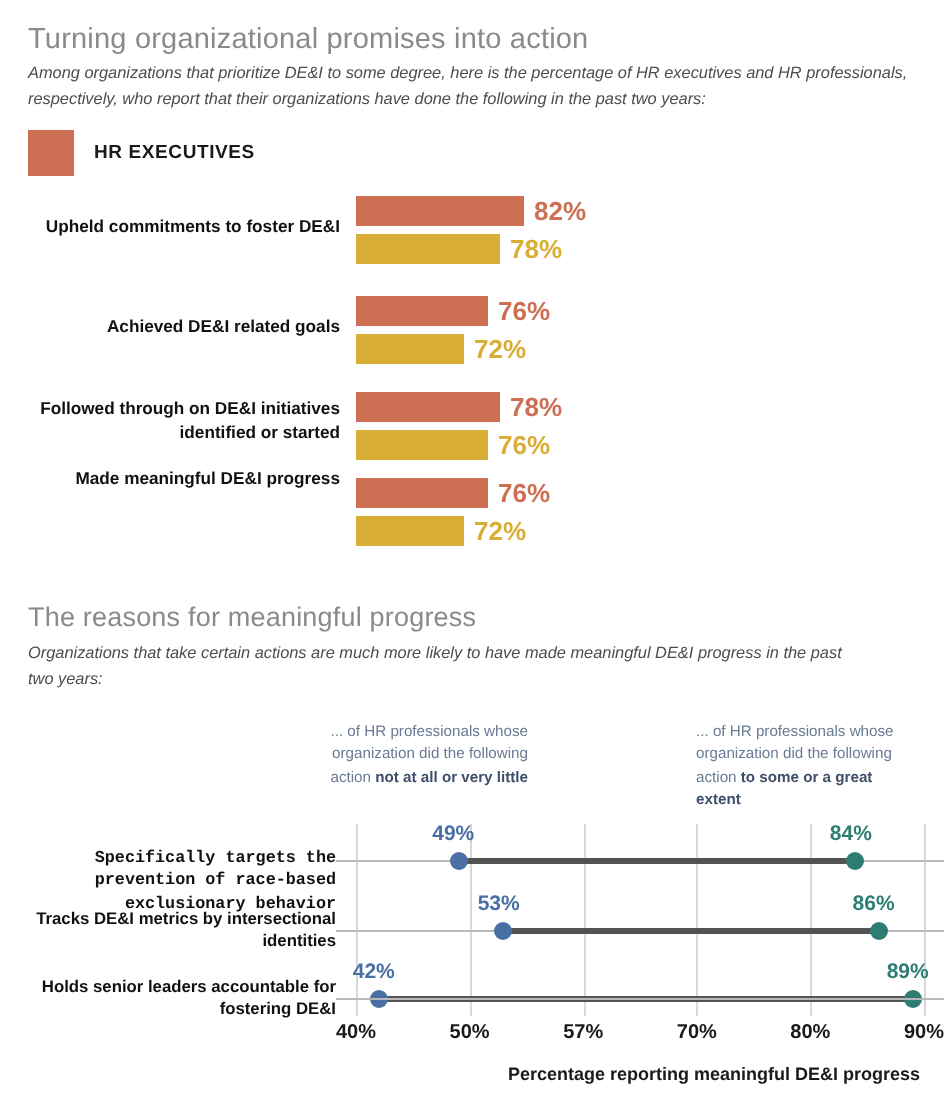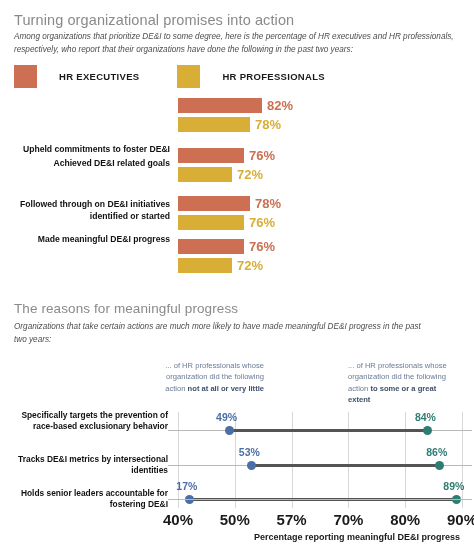--- a/index.html
+++ b/index.html
@@ -47,21 +47,20 @@
     position: absolute;
     left: 14px;
     top: 65px;
     display: flex;
     align-items: center;
   }
   .legend-item {
     display: flex;
     align-items: center;
     margin-right: 38px;
-    gap: 12px;
   }
   .legend-swatch {
     width: 23px;
     height: 23px;
     margin-right: 10px;
   }
   .legend-label {
     font-size: 9.5px;
     font-weight: bold;
     color: #1a1a1a;
@@ -191,21 +190,21 @@
     border-radius: 50%;
   }
   .dp-val {
     position: absolute;
     font-size: 10.5px;
     font-weight: bold;
     white-space: nowrap;
   }
   .xtick {
     position: absolute;
-    font-size: 15px;
+    font-size: 10px;
     font-weight: bold;
     color: #1a1a1a;
     transform: translateX(-50%);
     white-space: nowrap;
   }
   .xaxis-title {
     position: absolute;
     width: 474px;
     text-align: right;
     font-size: 9px;
@@ -224,28 +223,24 @@
 <div class="section1">
 
   <div class="sec-title">Turning organizational promises into action</div>
   <div class="sec-sub">Among organizations that prioritize DE&amp;I to some degree, here is the percentage of HR executives and HR professionals, respectively, who report that their organizations have done the following in the past two years:</div>
 
   <div class="legend">
     <div class="legend-item">
       <span class="legend-swatch" id="sw0" style="background: rgb(204, 111, 82);"></span>
       <span class="legend-label">HR EXECUTIVES</span>
     </div>
-    <div class="legend-item">
-      <span class="legend-swatch" id="sw1" style="background: rgb(217, 174, 54);"></span>
-      <span class="legend-label">HR PROFESSIONALS</span>
-    </div>
   </div>
 
   <div class="barchart" id="barchart">
-      <div class="bar-cat-label" style="top: 10px; margin-top: 36px;">Upheld commitments to foster DE&amp;I</div>
+      <div class="bar-cat-label" style="top: 10px;">Upheld commitments to foster DE&amp;I</div>
       <div class="bar-row" style="top: 0px;">
         <div class="bar-rect" style="background: rgb(204, 111, 82); width: 84px;"></div>
         <span class="bar-val" style="color: rgb(204, 111, 82);">82%</span>
       </div>
       <div class="bar-row" style="top: 19px;">
         <div class="bar-rect" style="background: rgb(217, 174, 54); width: 72px;"></div>
         <span class="bar-val" style="color: rgb(217, 174, 54);">78%</span>
       </div>
       <div class="bar-cat-label" style="top: 60px;">Achieved DE&amp;I related goals</div>
       <div class="bar-row" style="top: 50px;">
@@ -290,39 +285,39 @@
     <span>... of HR professionals whose organization did the following action </span><b>to some or a great extent</b>
   </div>
 
   <div class="dotplot" id="dotplot">
       <div class="gridline" style="left: 178px; top: 8px; height: 96px;"></div>
       <div class="gridline" style="left: 234.8px; top: 8px; height: 96px;"></div>
       <div class="gridline" style="left: 291.6px; top: 8px; height: 96px;"></div>
       <div class="gridline" style="left: 348.4px; top: 8px; height: 96px;"></div>
       <div class="gridline" style="left: 405.2px; top: 8px; height: 96px;"></div>
       <div class="gridline" style="left: 462px; top: 8px; height: 96px;"></div>
-      <div class="dp-label" style="top: 6px;">Specifically targets the prevention of race-based exclusionary behavior</div>
+      <div class="dp-label" style="top: 20px; font-family: Liberation Mono, monospace;">Specifically targets the prevention of race-based exclusionary behavior</div>
       <div class="rowline" style="left: 168px; width: 304px; top: 26px;"></div>
       <div class="connector" style="left: 229.12px; width: 198.8px; top: 25px;"></div>
       <div class="dot" style="background: rgb(74, 111, 165); left: 224.62px; top: 22px;"></div>
       <div class="dp-val" style="color: rgb(74, 111, 165); top: 7px; left: 216.12px;">49%</div>
       <div class="dot" style="background: rgb(46, 125, 115); left: 423.42px; top: 22px;"></div>
       <div class="dp-val" style="color: rgb(46, 125, 115); top: 7px; left: 414.92px;">84%</div>
       <div class="dp-label" style="top: 50px;">Tracks DE&amp;I metrics by intersectional identities</div>
       <div class="rowline" style="left: 168px; width: 304px; top: 61px;"></div>
       <div class="connector" style="left: 251.84px; width: 187.44px; top: 60px;"></div>
       <div class="dot" style="background: rgb(74, 111, 165); left: 247.34px; top: 57px;"></div>
       <div class="dp-val" style="color: rgb(74, 111, 165); top: 42px; left: 238.84px;">53%</div>
       <div class="dot" style="background: rgb(46, 125, 115); left: 434.78px; top: 57px;"></div>
       <div class="dp-val" style="color: rgb(46, 125, 115); top: 42px; left: 426.28px;">86%</div>
       <div class="dp-label" style="top: 84px;">Holds senior leaders accountable for fostering DE&amp;I</div>
       <div class="rowline" style="left: 168px; width: 304px; top: 95px;"></div>
       <div class="connector" style="left: 189.36px; width: 266.96px; top: 94px;"></div>
       <div class="dot" style="background: rgb(74, 111, 165); left: 184.86px; top: 91px;"></div>
-      <div class="dp-val" style="color: rgb(74, 111, 165); top: 76px; left: 176.36px;">17%</div>
+      <div class="dp-val" style="color: rgb(74, 111, 165); top: 76px; left: 176.36px;">42%</div>
       <div class="dot" style="background: rgb(46, 125, 115); left: 451.82px; top: 91px;"></div>
       <div class="dp-val" style="color: rgb(46, 125, 115); top: 76px; left: 443.32px;">89%</div>
       <div class="axisline" style="left: 168px; width: 304px; top: 95px;"></div>
       <div class="xtick" style="left: 178px; top: 107px;">40%</div>
       <div class="xtick" style="left: 234.8px; top: 107px;">50%</div>
       <div class="xtick" style="left: 291.6px; top: 107px;">57%</div>
       <div class="xtick" style="left: 348.4px; top: 107px;">70%</div>
       <div class="xtick" style="left: 405.2px; top: 107px;">80%</div>
       <div class="xtick" style="left: 462px; top: 107px;">90%</div>
       <div class="xaxis-title" style="top: 128px; left: 30px; width: 430px;">Percentage reporting meaningful DE&amp;I progress</div>

